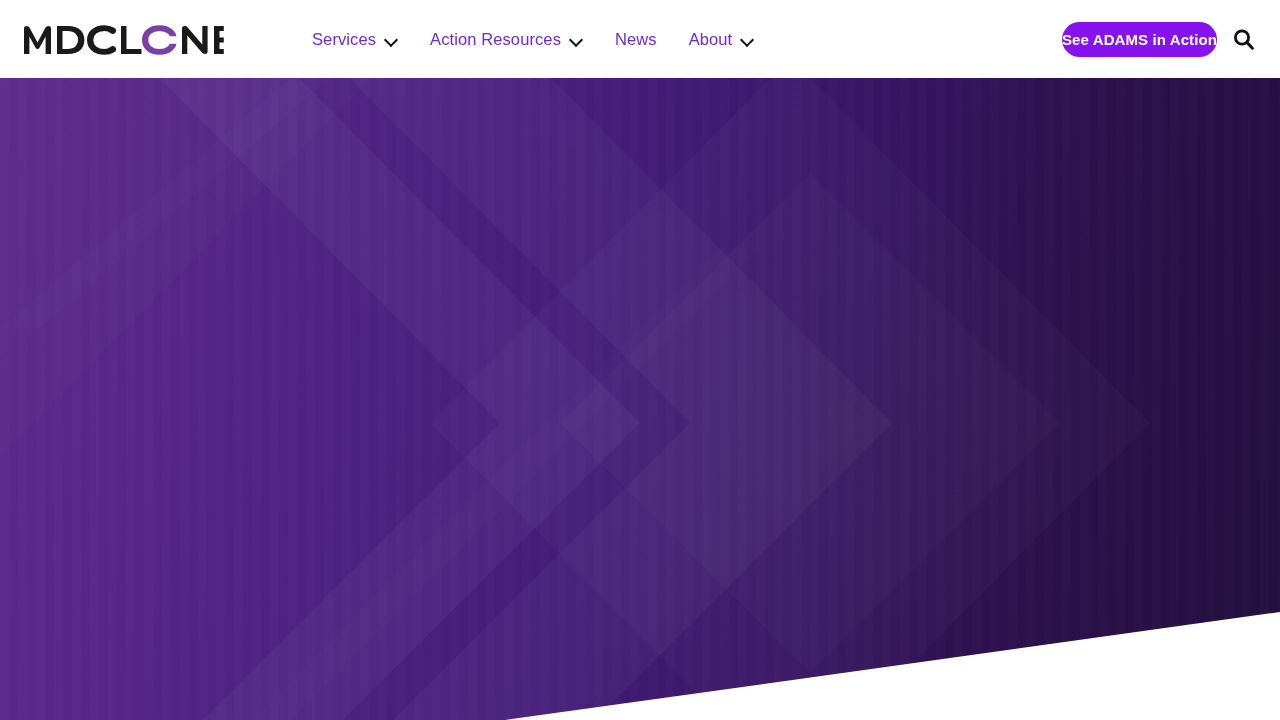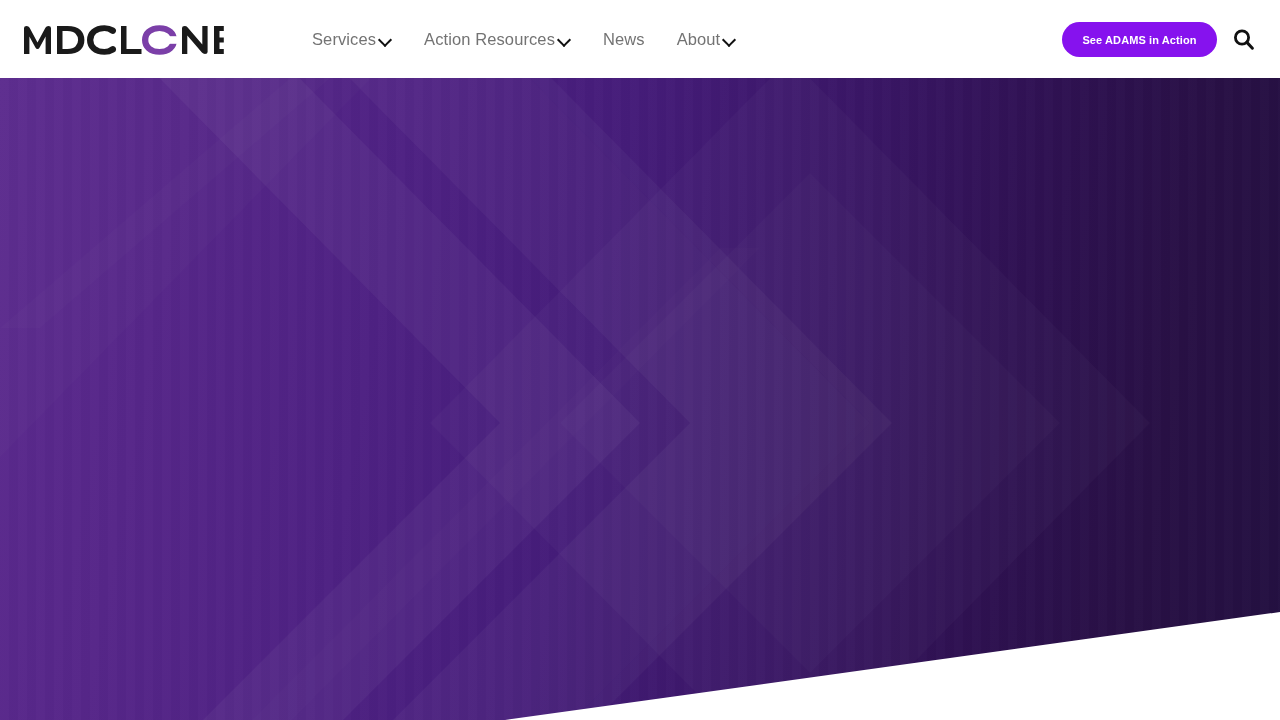--- a/index.html
+++ b/index.html
@@ -50,24 +50,24 @@
     top: 0;
     height: 78px;
     display: flex;
     align-items: center;
     gap: 0px;
   }
 
   .nav-item {
     display: flex;
     align-items: center;
-    gap: 3px;
+    gap: 9px;
     padding: 0 16px;
     height: 78px;
-    color: #737373;
+    color: #6d28d9;
     font-size: 16.5px;
     font-weight: 400;
     letter-spacing: 0.1px;
     white-space: nowrap;
     cursor: pointer;
     text-decoration: none;
   }
   .nav-item-label { line-height: 1; }
 
   .chev {
@@ -91,21 +91,21 @@
 
   .cta-button {
     position: absolute;
     left: 1062px;
     top: 22px;
     width: 155px;
     height: 35px;
     border-radius: 18px;
     background: #8612EE;
     color: #ffffff;
-    font-size: 11px;
+    font-size: 15px;
     font-weight: bold;
     letter-spacing: 0.1px;
     display: flex;
     align-items: center;
     justify-content: center;
     border: none;
     cursor: pointer;
     font-family: "Liberation Sans", sans-serif;
     white-space: nowrap;
   }

